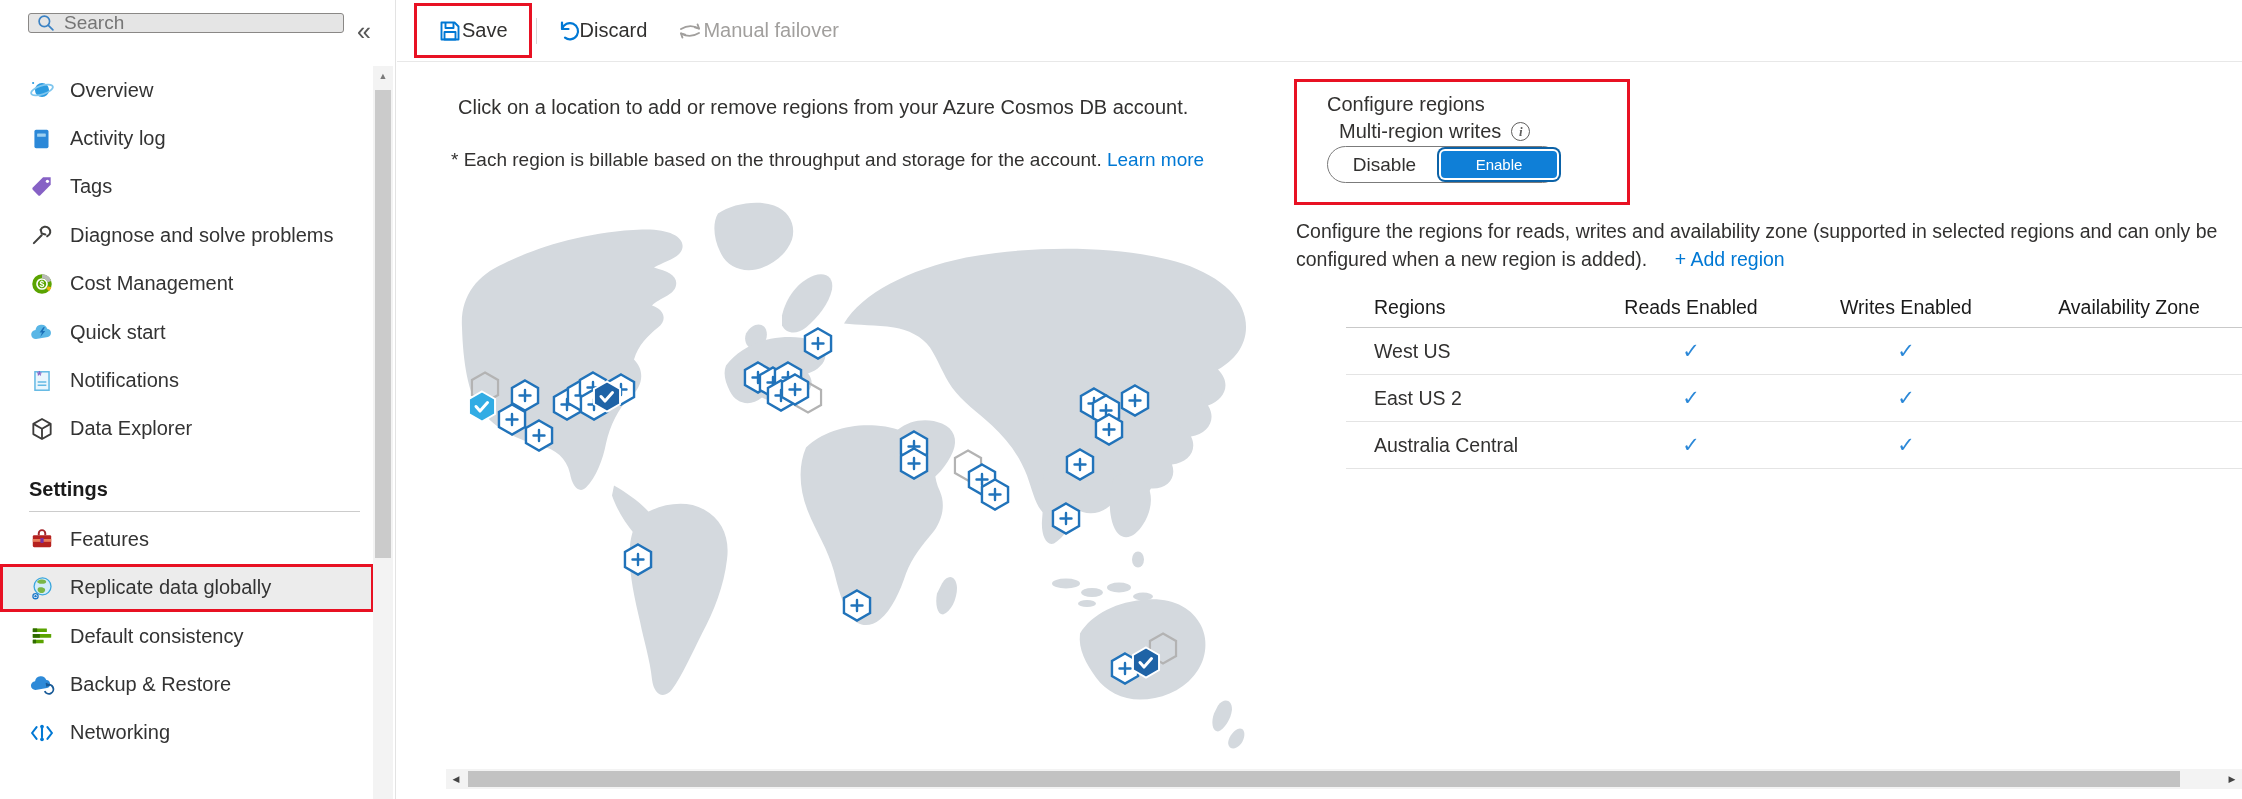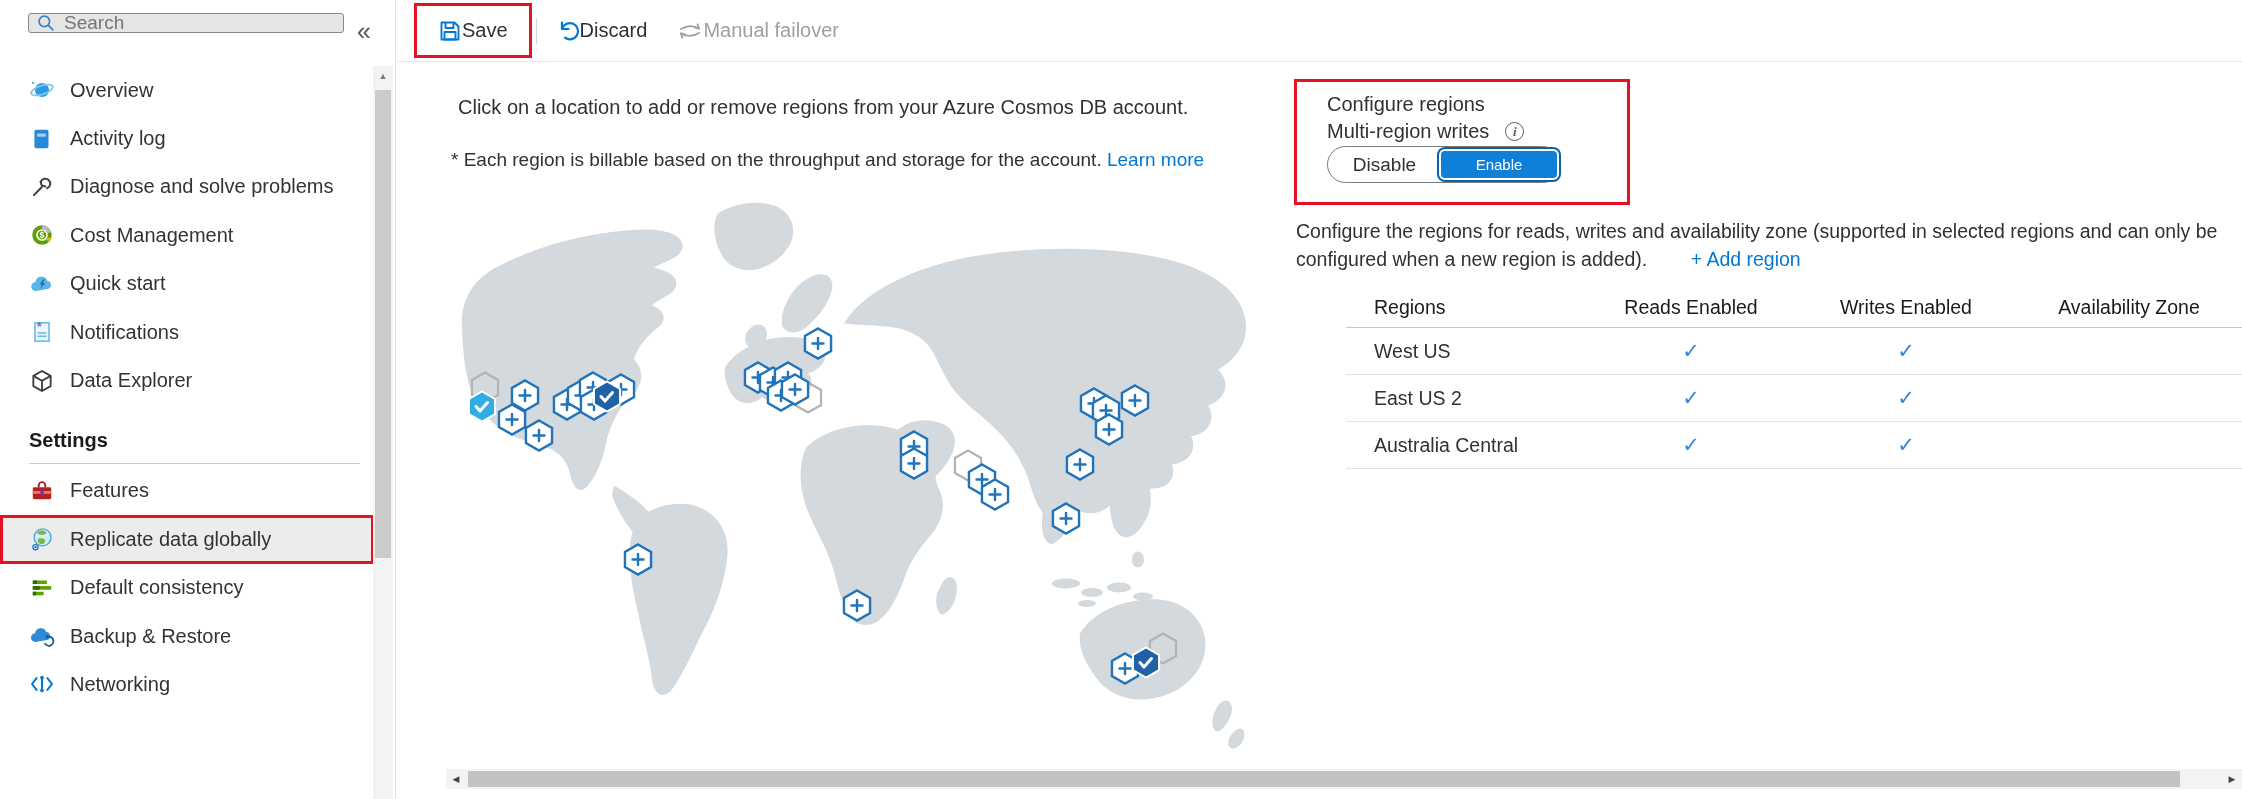--- a/index.html
+++ b/index.html
@@ -40,29 +40,29 @@
 
   
   .h-scroll { position:absolute; left:446px; top:769px; width:1796px; height:20px; background:#f3f3f3; }
   .h-scroll .left, .h-scroll .right { position:absolute; top:0; width:20px; height:20px; text-align:center; font-size:9px; color:#444; line-height:20px; cursor:pointer; }
   .h-scroll .left { left:0; } .h-scroll .right { right:0; }
   .h-scroll .thumb { position:absolute; left:22px; top:2px; width:1712px; height:16px; background:#c2c2c2; }
 
   
   .config-box { position:absolute; left:1294px; top:79px; width:336px; height:126px; border:3px solid var(--red); padding:11px 0 0 30px; background:#fff; }
   .cfg-title { font-size:20px; color:#323130; }
-  .cfg-sub { display:flex; align-items:center; gap:16px; font-size:20px; color:#323130; margin-top:4px; }
+  .cfg-sub { display:flex; align-items:center; gap:10px; font-size:20px; color:#323130; margin-top:4px;margin-left:12px; }
   .info-circle { width:19px; height:19px; border:1.4px solid #5f5e5d; border-radius:50%; font-size:13px; color:#5f5e5d; display:flex; align-items:center; justify-content:center; font-family:"Liberation Serif", serif; font-style:italic; font-weight:bold; cursor:pointer; }
   .toggle { margin-top:3px; width:234px; height:37px; border:1.5px solid #7b7b7b; border-radius:19px; display:flex; align-items:center; background:#fff; }
   .toggle .off { flex:1; text-align:center; font-size:19px; color:#323130; cursor:pointer; }
   .toggle .on { width:116px; height:27px; margin-right:3px; background:var(--accent); border-radius:4px; color:#fff; font-size:15px; display:flex; align-items:center; justify-content:center; box-shadow:0 0 0 2px #fff, 0 0 0 4px #0b62a7; cursor:pointer; }
 
   .cfg-desc { position:absolute; left:1296px; top:217px; width:946px; font-size:19.5px; line-height:28px; color:#323130; }
   .cfg-desc .l1 { white-space:nowrap; overflow:hidden; }
-  .cfg-desc .addlink { margin-left:38px; }
+  .cfg-desc .addlink { margin-left:22px; }
 
   
   .rtable { position:absolute; left:1346px; top:288px; width:896px; font-size:19.5px; }
   .rrow { display:flex; align-items:center; height:47px; border-bottom:1px solid #e4e4e4; }
   .rrow.head { height:40px; border-bottom:1px solid #c9c9c9; color:#1a1a1a; }
   .rrow.head .c1 { font-weight:normal; }
   .c1 { width:240px; padding-left:28px; }
   .c2 { width:210px; text-align:center; }
   .c3 { width:220px; text-align:center; }
   .c4 { width:226px; text-align:center; }
@@ -88,20 +88,27 @@
             <circle cx="3.8" cy="5.5" r="1" fill="#2b9be0"></circle>
           </svg></span>
         <span>Overview</span>
       </div>
       <div class="nav-item">
         <span class="ic"><svg width="26" height="26" viewBox="0 0 24 24">
             <rect x="5" y="3.5" width="13" height="17" rx="1.5" fill="#2b88d8"></rect>
             <rect x="7.5" y="7" width="8" height="3" rx="0.5" fill="#9ed0f0"></rect>
           </svg></span>
         <span>Activity log</span>
+      </div>
+      <div class="nav-item">
+        <span class="ic"><svg width="26" height="26" viewBox="0 0 24 24">
+            <path d="M13,3 h7 v7 l-9.5,9.5 a1.5,1.5 0 0 1 -2.1,0 L3.5,14.6 a1.5,1.5 0 0 1 0,-2.1 Z" fill="#8661c5"></path>
+            <circle cx="17" cy="6.8" r="1.5" fill="#fff"></circle>
+          </svg></span>
+        <span>Tags</span>
       </div>
       <div class="nav-item">
         <span class="ic"><svg width="26" height="26" viewBox="0 0 24 24">
             <g fill="none" stroke="#40403e" stroke-width="1.9" stroke-linecap="round">
               <path d="M4.5,19.5 l7.2,-7.2"></path>
               <path d="M10.8,7.2 a4.6,4.6 0 1 1 6,6"></path>
               <path d="M10.8,7.2 l0.9,3.4 3.4,0.9"></path>
             </g>
           </svg></span>
         <span>Diagnose and solve problems</span>

